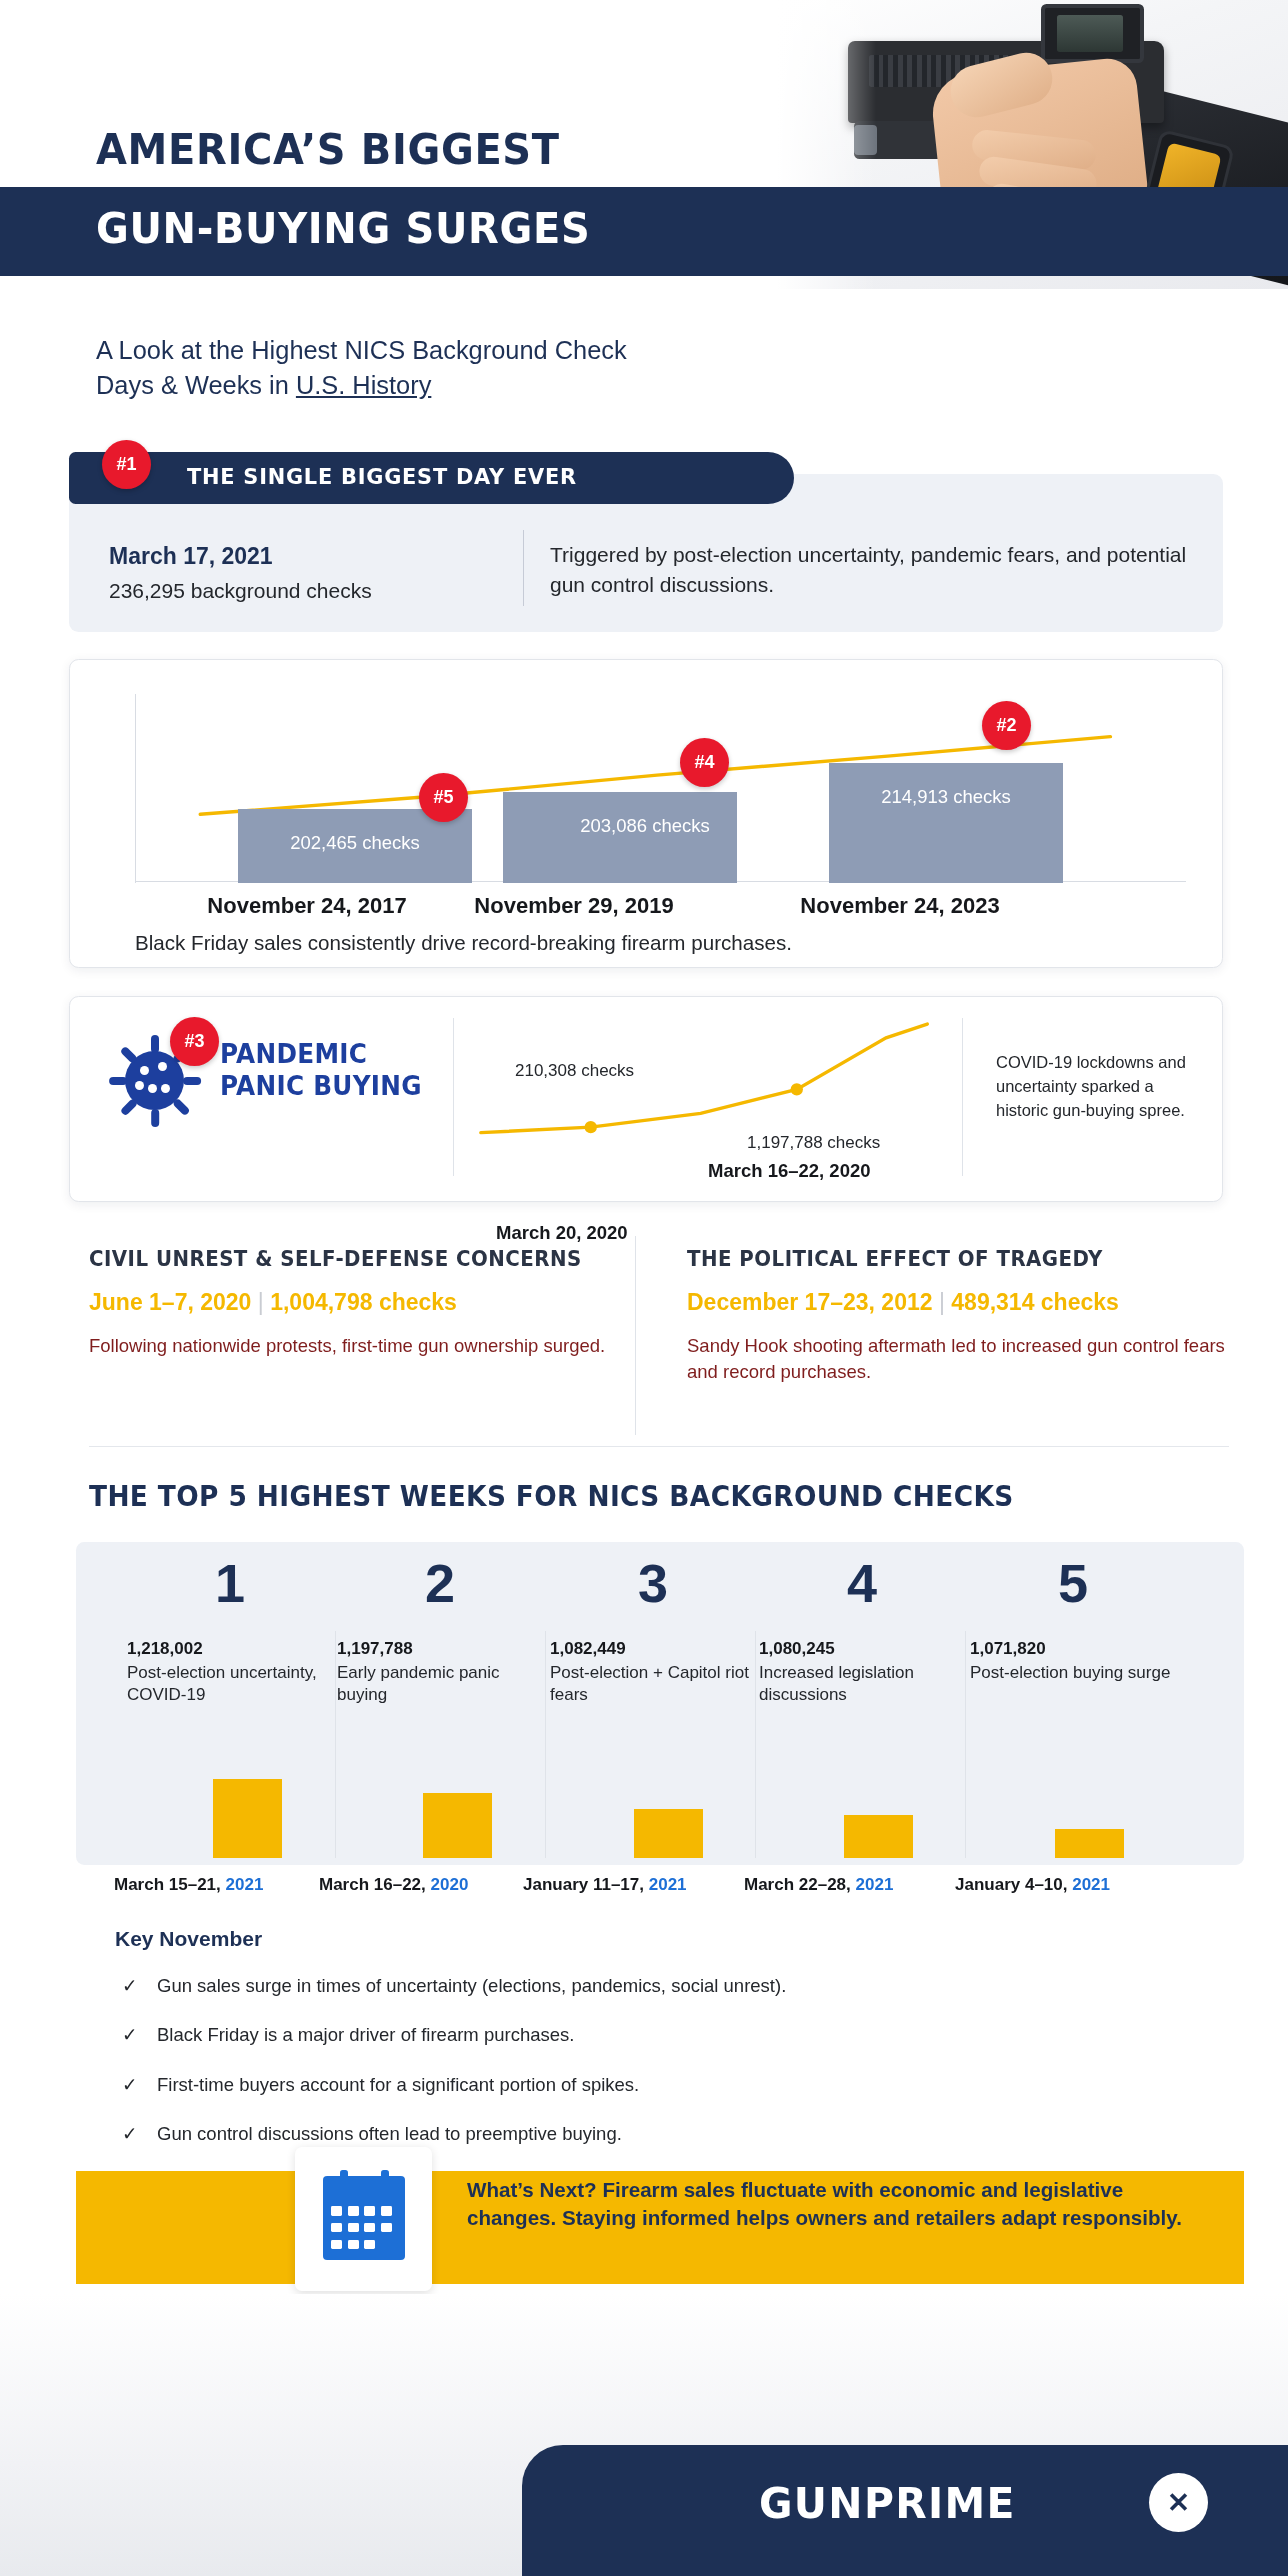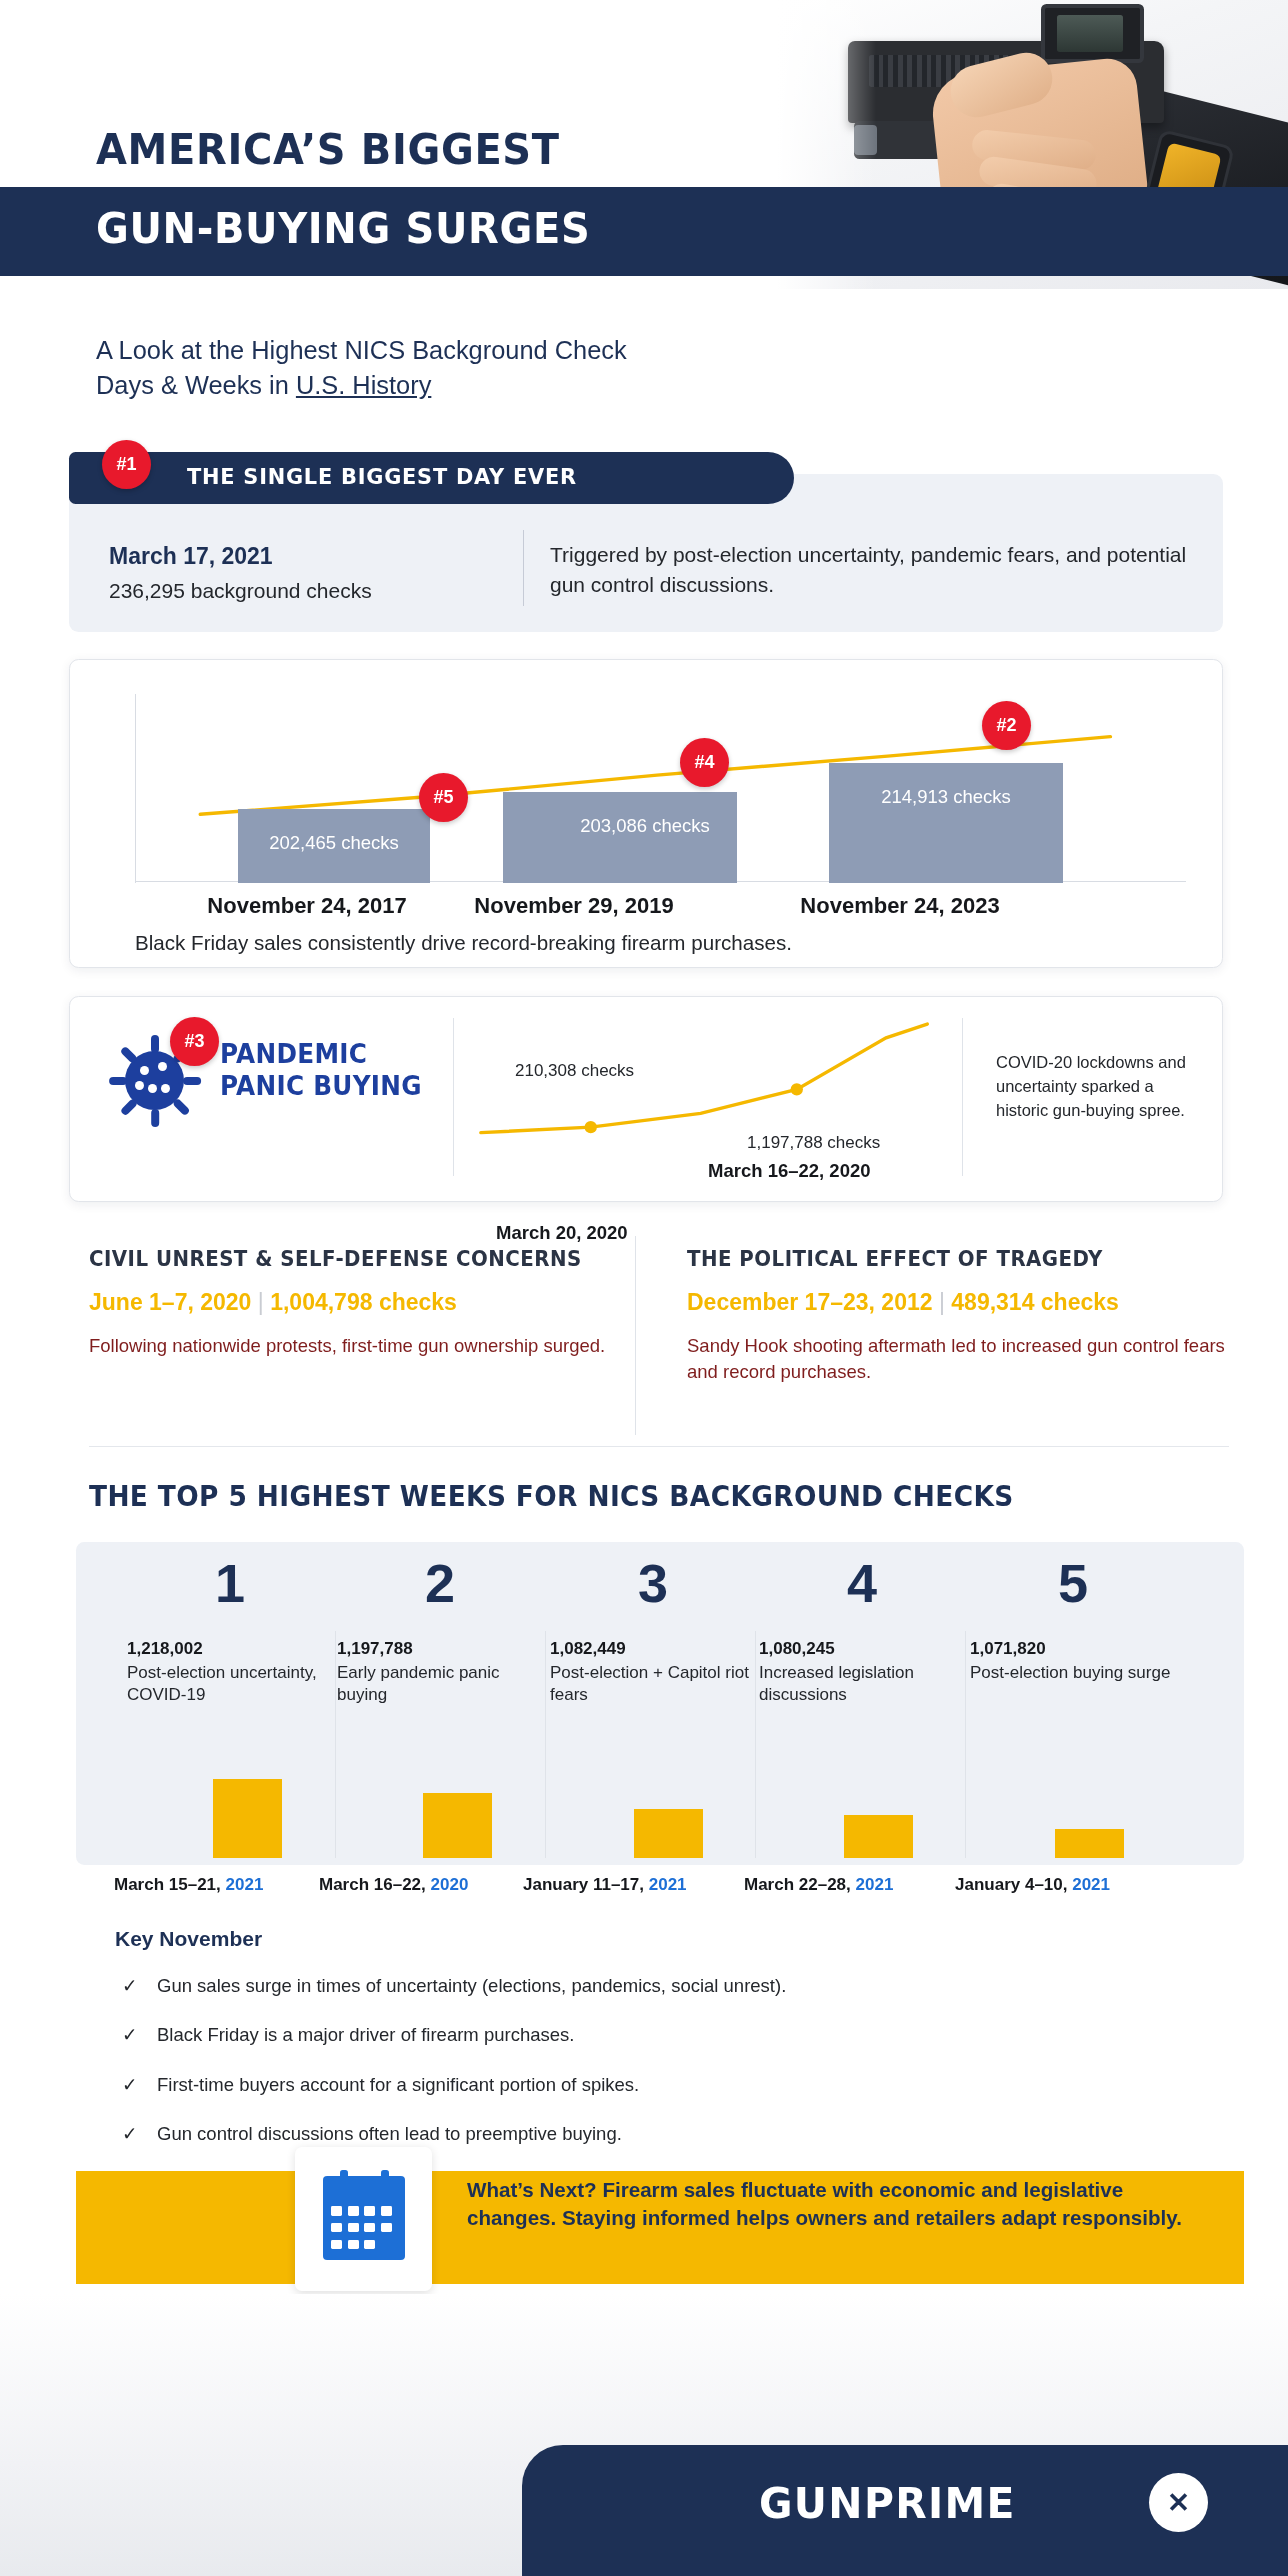--- a/index.html
+++ b/index.html
@@ -587,21 +587,21 @@
   <div class="sec1-divider"></div>
   <div class="sec1-desc">Triggered by post-election uncertainty, pandemic fears, and potential gun control discussions.</div>
 
   <div class="sec2"></div>
   <div class="bf-axis-y"></div>
   <div class="bf-axis-x"></div>
   <div class="bf-plot">
     <svg width="1051" height="189" style="position:absolute;left:0;top:0" viewBox="0 0 1530 275">
       <polyline points="95,175 420,150 760,118 1100,90 1420,62" fill="none" stroke="#f5b800" stroke-width="5" stroke-linecap="round"></polyline>
     </svg>
-    <div class="bf-bar" style="left:103px;width:192px;height:74px;">
+    <div class="bf-bar" style="left:103px;width:234px;height:74px;">
       <div class="bf-bar-label">202,465  checks</div>
     </div>
     <div class="bf-bar" style="left:368px;width:234px;height:91px;padding-left:25px;">
       <div class="bf-bar-label">203,086 checks</div>
     </div>
     <div class="bf-bar" style="left:694px;width:234px;height:120px;">
       <div class="bf-bar-label">214,913 checks</div>
     </div>
   </div>
   <div class="badge" id="badge5">#5</div>
@@ -640,21 +640,21 @@
     <svg width="467" height="131" style="position:absolute;left:0;top:0" viewBox="0 0 680 190">
       <polyline points="10,168 170,160 330,140 470,105 600,30 660,10" fill="none" stroke="#f5b800" stroke-width="5" stroke-linecap="round"></polyline>
       <circle cx="170" cy="160" r="9" fill="#f5b800"></circle>
       <circle cx="470" cy="105" r="9" fill="#f5b800"></circle>
     </svg>
   </div>
   <div class="pd-label" style="left:515px;top:1061px;">210,308 checks</div>
   <div class="pd-label" style="left:747px;top:1133px;">1,197,788 checks</div>
   <div class="pd-xlabel" style="left:496px;top:1222px;">March 20, 2020</div>
   <div class="pd-xlabel" style="left:708px;top:1160px;">March 16–22, 2020</div>
-  <div class="pd-desc">COVID-20 lockdowns and uncertainty sparked a historic gun-buying spree.</div>
+  <div class="pd-desc">COVID-19 lockdowns and uncertainty sparked a historic gun-buying spree.</div>
 
   <div class="col-div"></div>
   <div class="col-left">
     <div class="col-title">CIVIL UNREST &amp; SELF-DEFENSE CONCERNS</div>
     <div class="col-stat">
       <span>June 1–7, 2020</span><span class="pipe"> | </span><span>1,004,798 checks</span>
     </div>
     <div class="col-desc">Following nationwide protests, first-time gun ownership surged.</div>
   </div>
   <div class="col-right">

